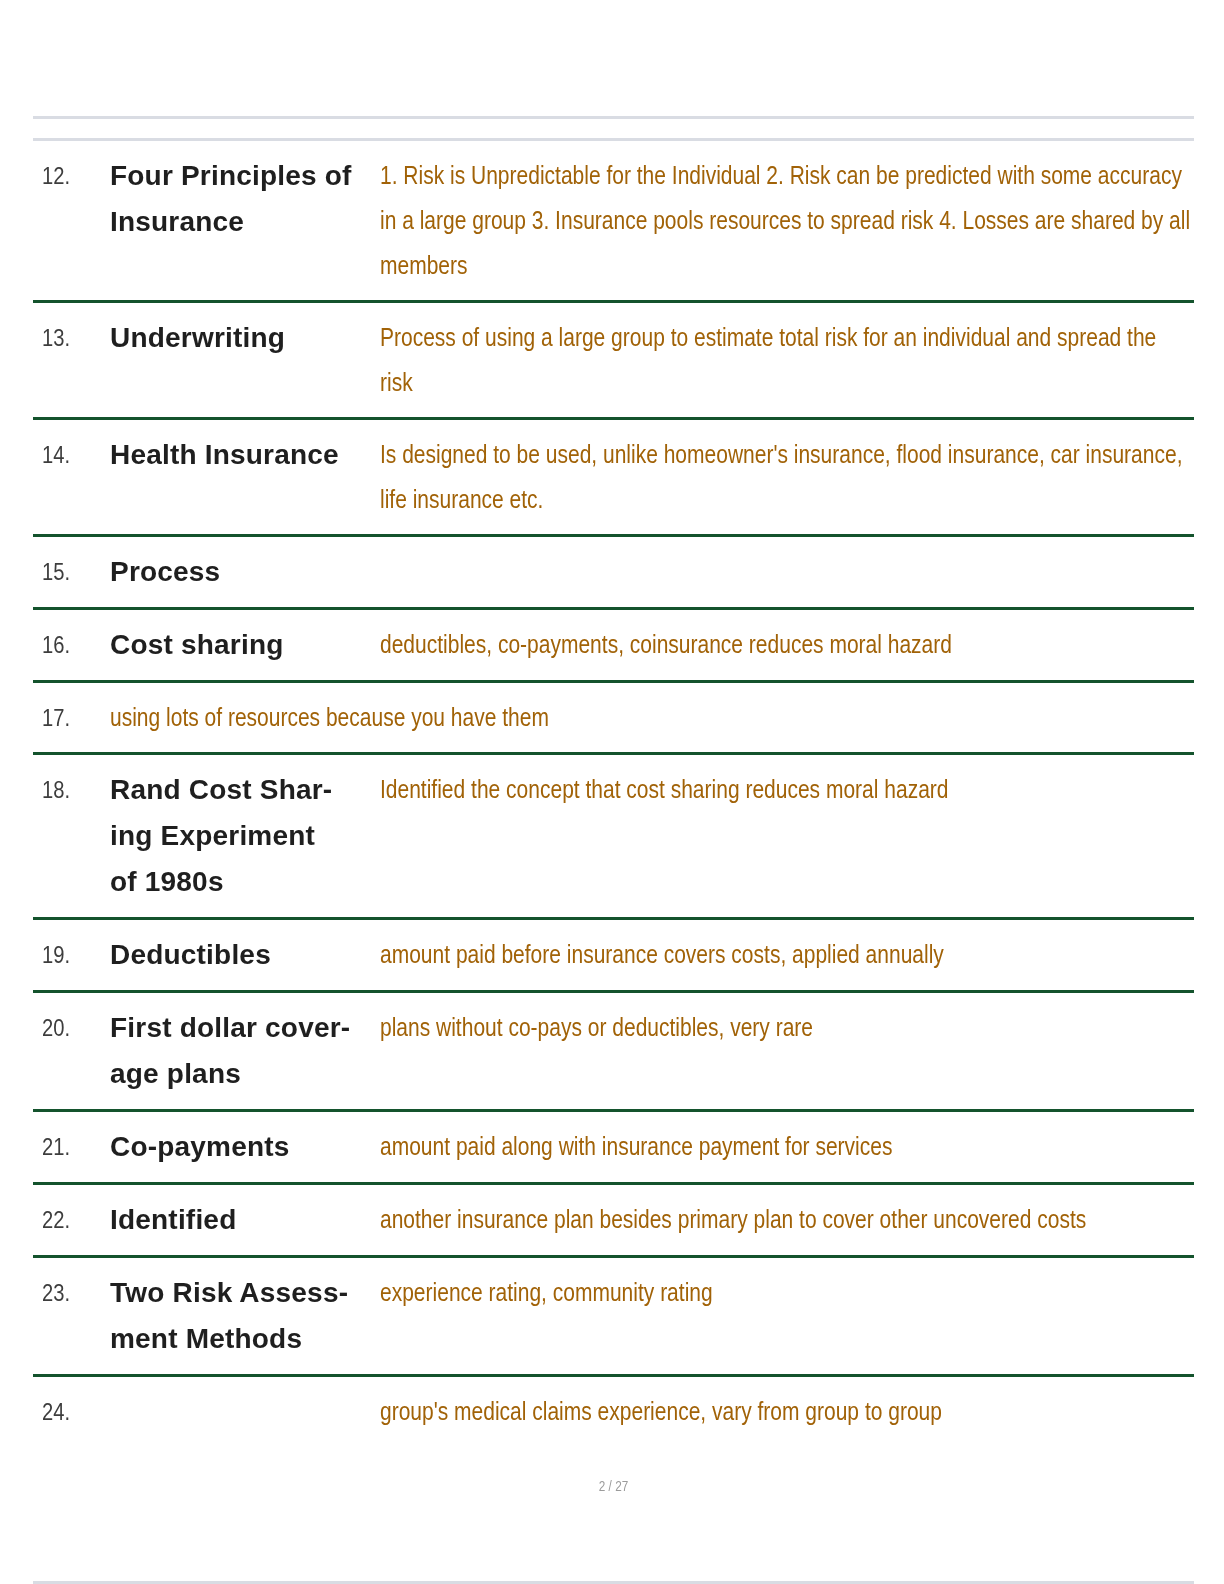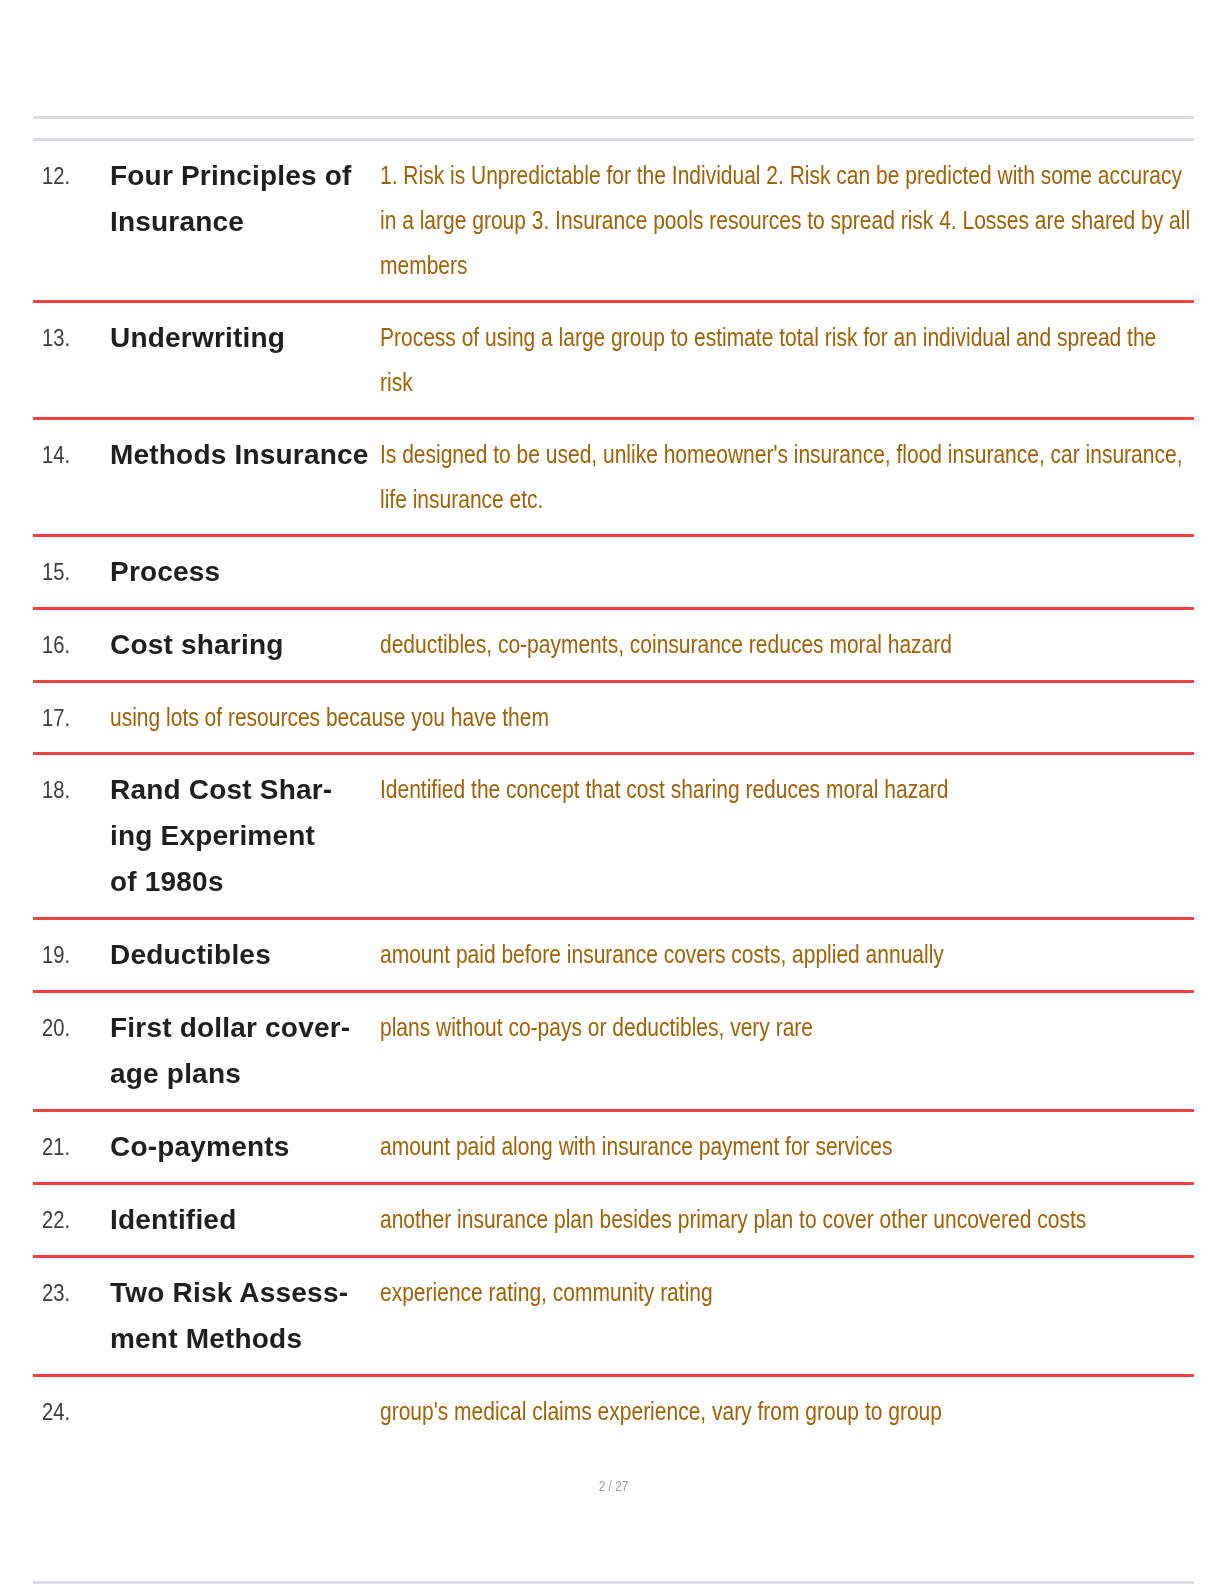--- a/index.html
+++ b/index.html
@@ -16,21 +16,21 @@
   }
   .bar {
     height: 3px;
     background: #d9dce3;
     width: 100%;
   }
   .bar-gap { height: 19px; }
   .rows .row {
     display: flex;
     align-items: flex-start;
-    border-bottom: 3px solid #ef4444;
+    border-bottom: 3px solid #14532d;
     padding: 12px 0;
   }
   .rows .row:last-child { border-bottom: none; }
   .col-num {
     width: 77px;
     box-sizing: border-box;
     padding-left: 9px;
     flex: 0 0 77px;
     font-size: 24px;
     line-height: 45px;
@@ -105,21 +105,21 @@
     <div class="row">
       <div class="col-num"><span class="cond-inline">13.</span></div>
       <div class="col-term">Underwriting</div>
       <div class="col-def">
           <span class="cond">Process of using a large group to estimate total risk for an individual and spread the risk</span>
         </div>
     </div>
 
     <div class="row">
       <div class="col-num"><span class="cond-inline">14.</span></div>
-      <div class="col-term">Methods Insurance</div>
+      <div class="col-term">Health Insurance</div>
       <div class="col-def">
           <span class="cond">Is designed to be used, unlike homeowner's insurance, flood insurance, car insurance, life insurance etc.</span>
         </div>
     </div>
 
     <div class="row">
       <div class="col-num"><span class="cond-inline">15.</span></div>
       <div class="col-term">Process</div>
     </div>
 

